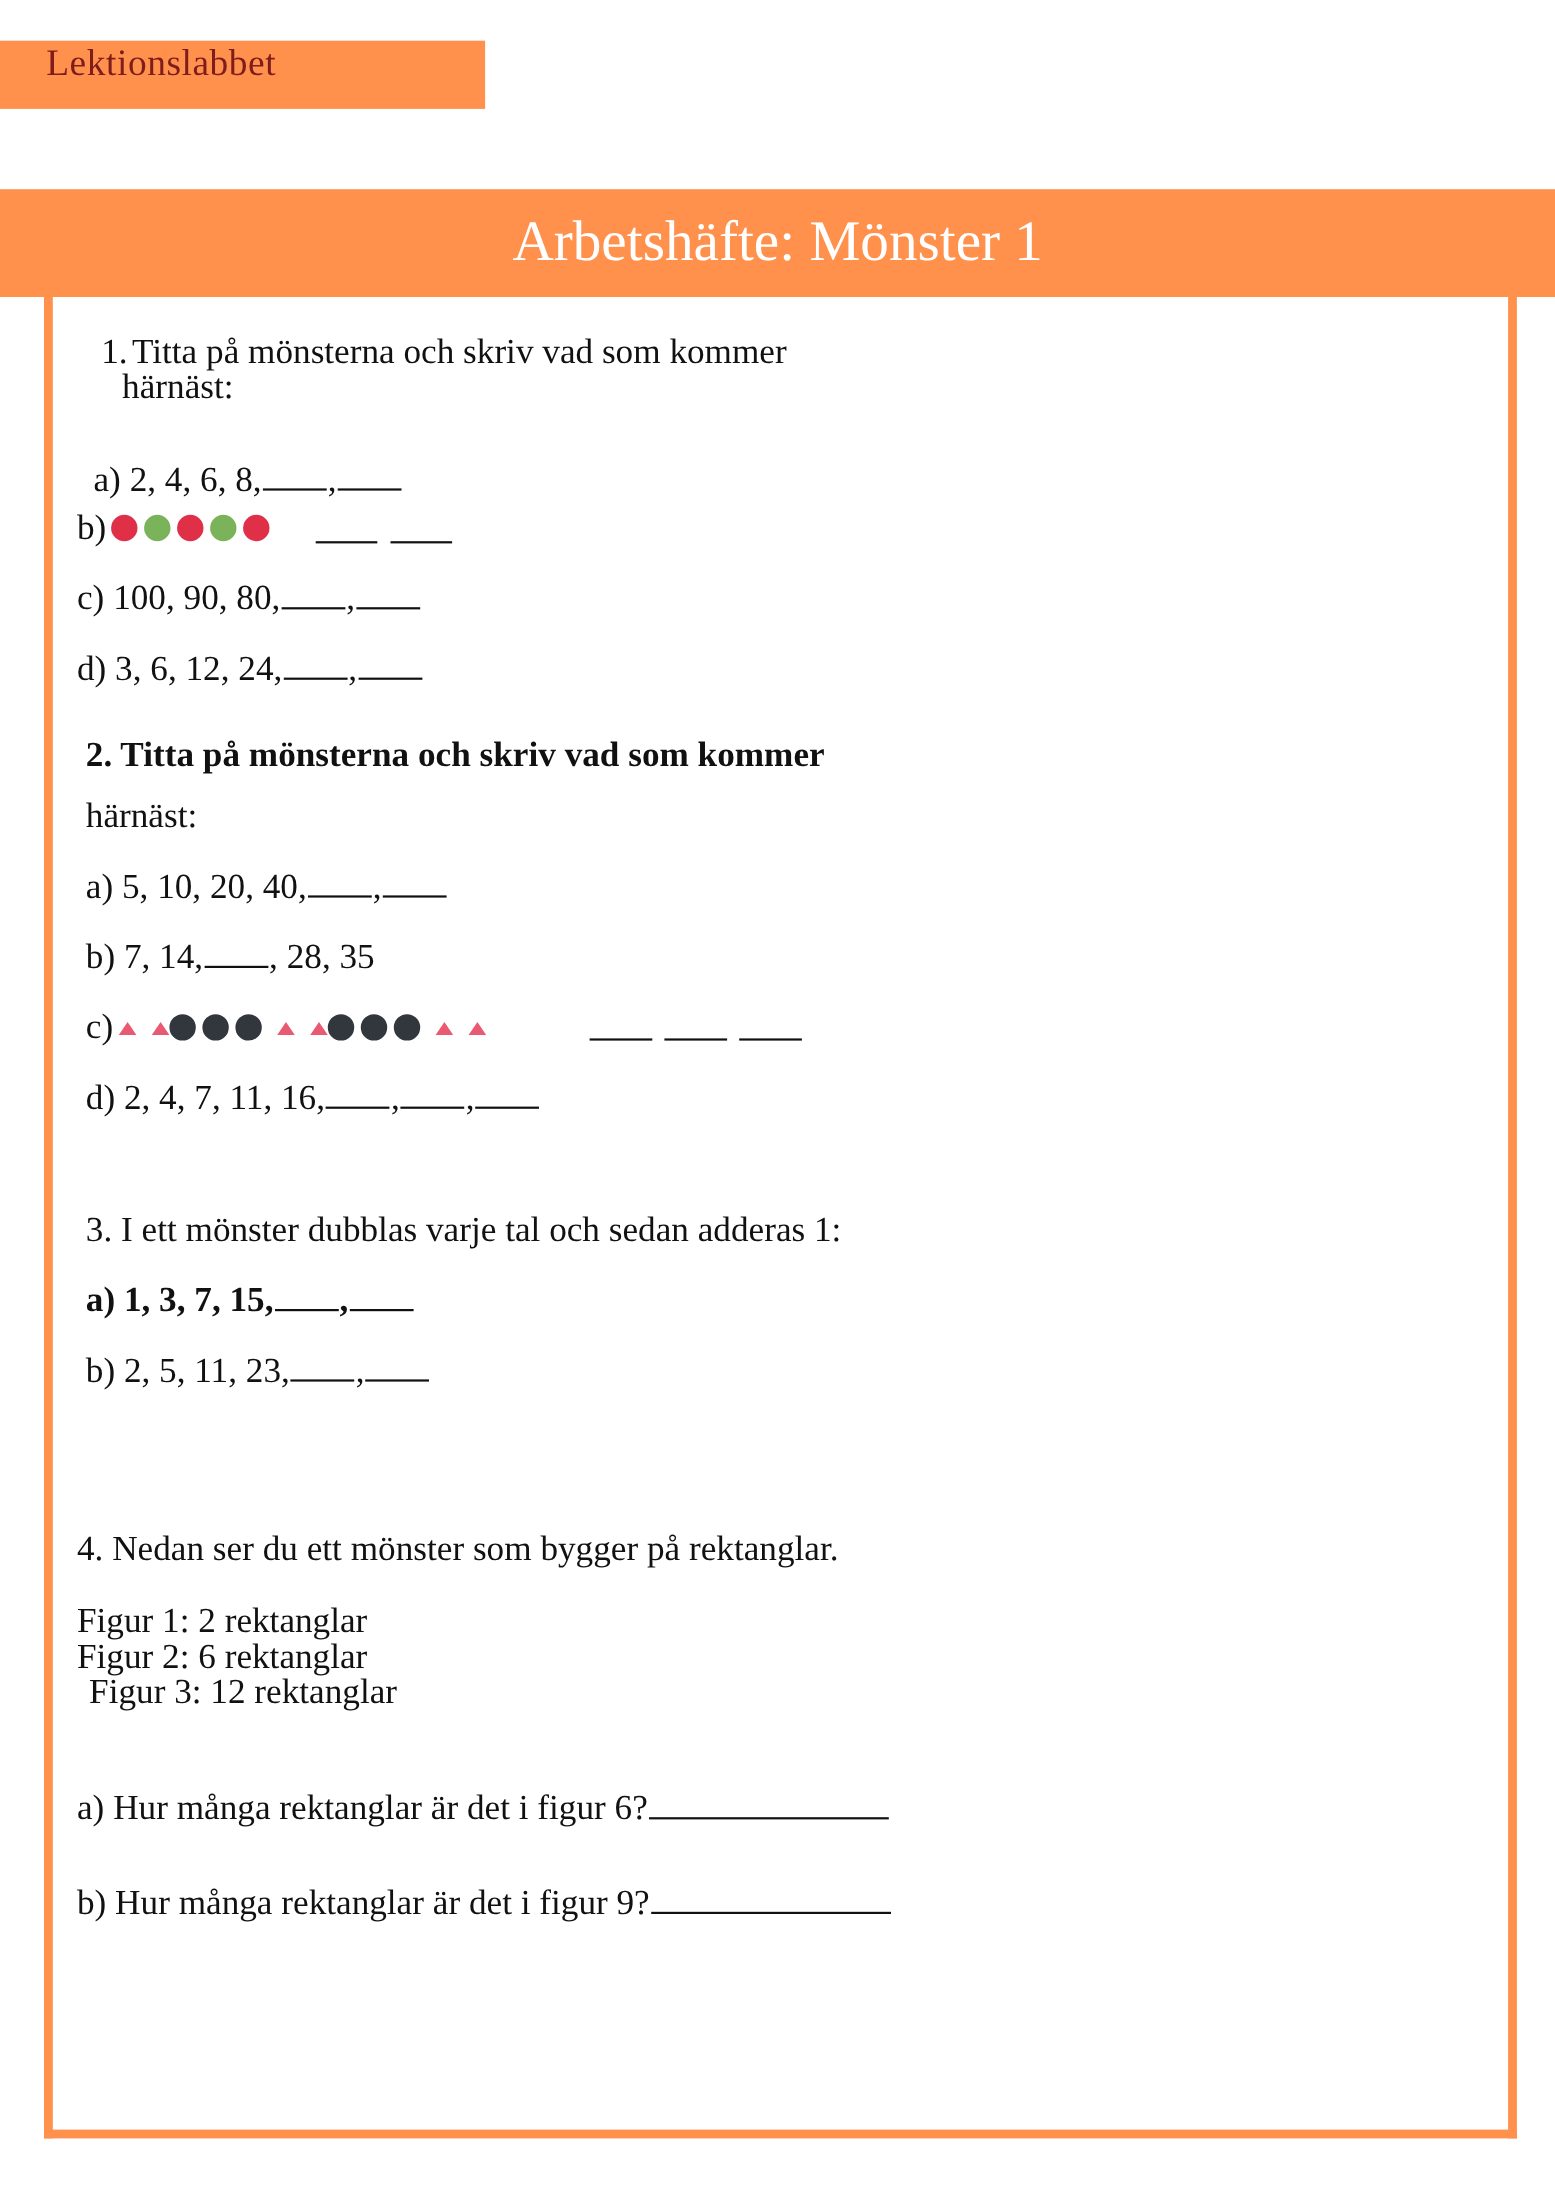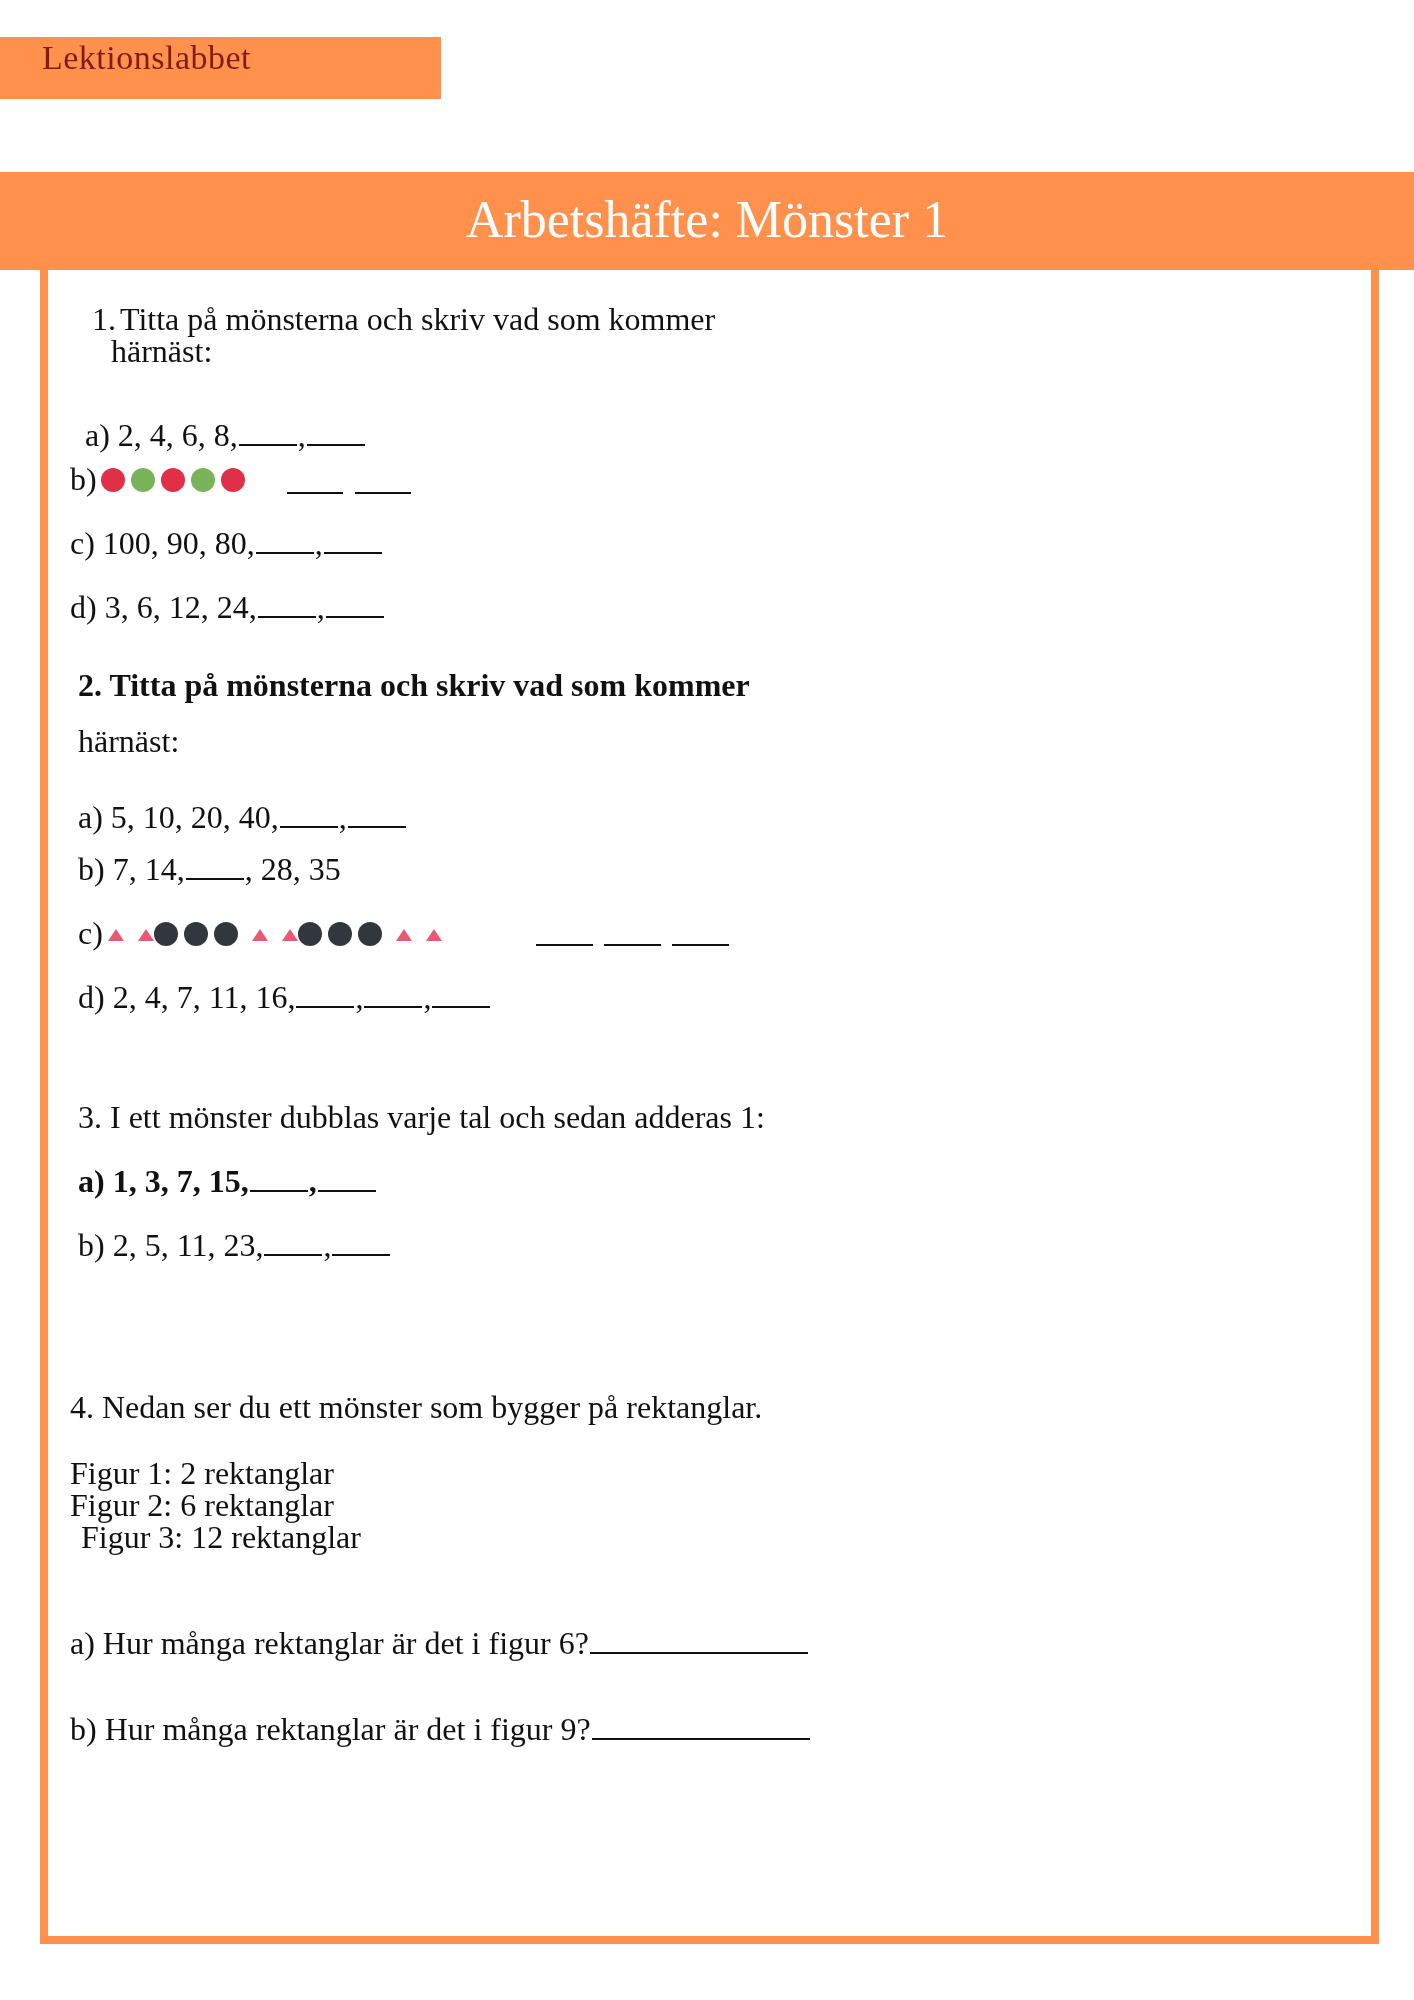--- a/index.html
+++ b/index.html
@@ -62,21 +62,21 @@
   <span>c) 100, 90, 80,</span><span class="blank b60"></span><span>,</span><span class="blank b60"></span>
 </div>
 
 <div class="line" style="left:70px; top:592px;">
   <span>d) 3, 6, 12, 24,</span><span class="blank b60"></span><span>,</span><span class="blank b60"></span>
 </div>
 
 <div class="line" style="left:78px; top:670px;font-weight:bold;">2. Titta på mönsterna och skriv vad som kommer</div>
 <div class="line" style="left:78px; top:726px;">härnäst:</div>
 
-<div class="line" style="left:78px; top:790px;margin-top:12px;">
+<div class="line" style="left:78px; top:790px;">
   <span>a) 5, 10, 20, 40,</span><span class="blank b60"></span><span>,</span><span class="blank b60"></span>
 </div>
 
 <div class="line" style="left:78px; top:854px;">
   <span>b) 7, 14,</span><span class="blank b60"></span><span>, 28, 35</span>
 </div>
 
 <div class="line" style="left:78px; top:918px;">c)</div>
 <div class="shape-row" id="q2c-shapes" style="left:108px; top:922px;">
     <span class="tri" style="border-bottom-color: rgb(233, 90, 114);"></span>

